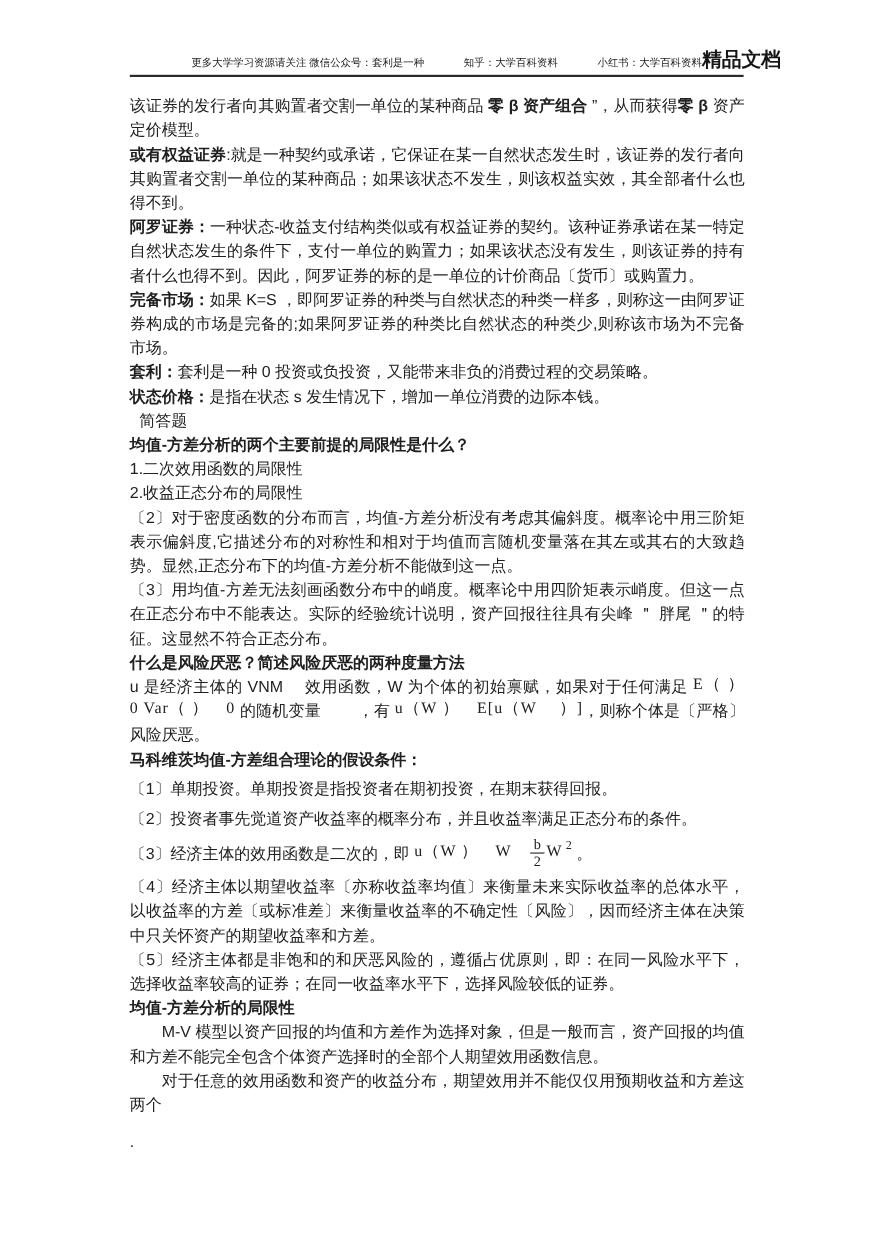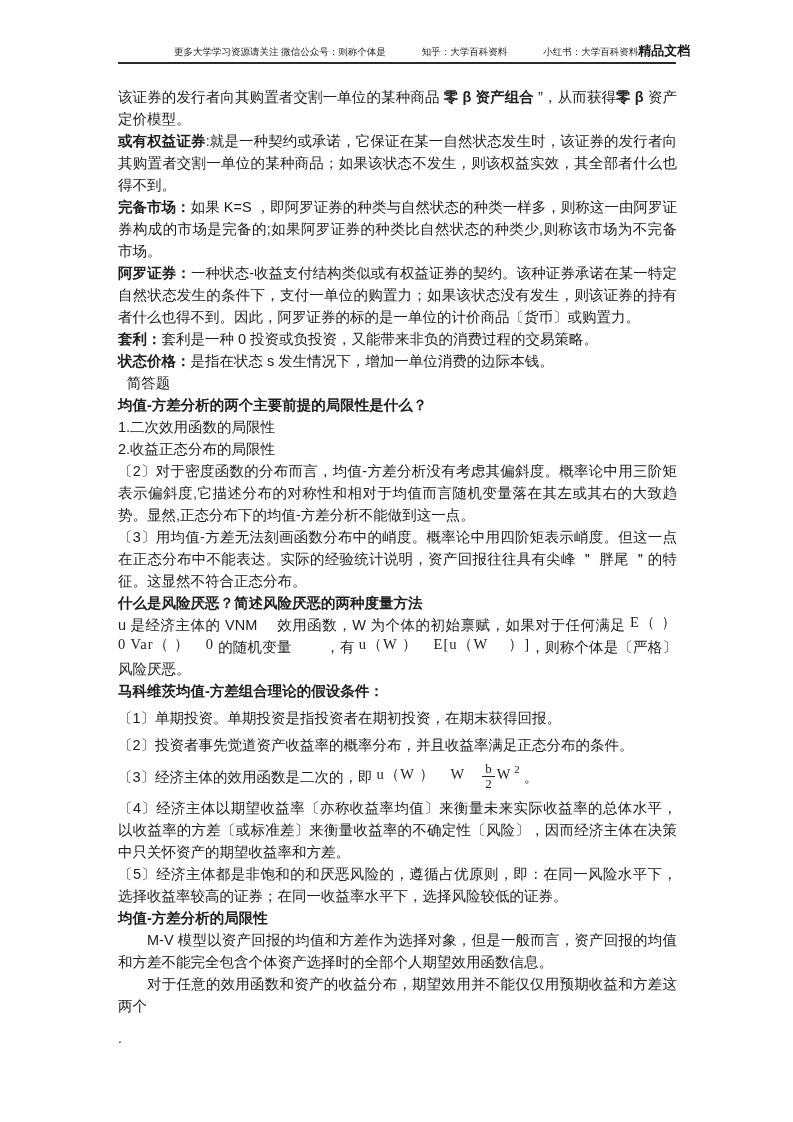--- a/index.html
+++ b/index.html
@@ -24,21 +24,21 @@
     padding-bottom:2px;
   }
   .header .note{
     font-size:9.5px;line-height:12px;color:#1c1c1c;
     white-space:nowrap;
   }
   .header .note.first{margin-left:56px;}
   .header .note.gap{margin-left:36px;}
   .header .brand{
     margin-left:auto;
-    font-size:13px;font-weight:bold;color:#161616;
+    font-size:18px;font-weight:bold;color:#161616;
     white-space:nowrap;
   }
   
   .doc-body{
     position:absolute;
     left:118px;top:86px;width:559px;
     font-size:14.5px;line-height:22px;
     text-align:justify;
     color:#202020;
   }
@@ -65,31 +65,31 @@
     position:absolute;left:118px;top:1030px;
     font-size:14px;color:#202020;
   }
 </style>
 </head>
 <body>
 
 <div class="page">
 
   <div class="header">
-    <span class="note first">更多大学学习资源请关注 微信公众号：则称个体是</span>
+    <span class="note first">更多大学学习资源请关注 微信公众号：套利是一种</span>
     <span class="note gap">知乎：大学百科资料</span>
     <span class="note gap">小红书：大学百科资料</span>
     <span class="brand">精品文档</span>
   </div>
 
   <div class="doc-body">
       <div class="para"><span>该证券的发行者向其购置者交割一单位的某种商品 </span><span class="bold">零 β 资产组合</span><span> ”，从而获得</span><span class="bold">零 β</span><span> 资产定价模型。</span></div>
       <div class="para"><span class="bold">或有权益证券</span><span>:就是一种契约或承诺，它保证在某一自然状态发生时，该证券的发行者向其购置者交割一单位的某种商品；如果该状态不发生，则该权益实效，其全部者什么也得不到。</span></div>
+      <div class="para"><span class="bold">阿罗证券：</span><span>一种状态-收益支付结构类似或有权益证券的契约。该种证券承诺在某一特定自然状态发生的条件下，支付一单位的购置力；如果该状态没有发生，则该证券的持有者什么也得不到。因此，阿罗证券的标的是一单位的计价商品〔货币〕或购置力。</span></div>
       <div class="para"><span class="bold">完备市场：</span><span>如果 K=S ，即阿罗证券的种类与自然状态的种类一样多，则称这一由阿罗证券构成的市场是完备的;如果阿罗证券的种类比自然状态的种类少,则称该市场为不完备市场。</span></div>
-      <div class="para"><span class="bold">阿罗证券：</span><span>一种状态-收益支付结构类似或有权益证券的契约。该种证券承诺在某一特定自然状态发生的条件下，支付一单位的购置力；如果该状态没有发生，则该证券的持有者什么也得不到。因此，阿罗证券的标的是一单位的计价商品〔货币〕或购置力。</span></div>
       <div class="para"><span class="bold">套利：</span><span>套利是一种 0 投资或负投资，又能带来非负的消费过程的交易策略。</span></div>
       <div class="para"><span class="bold">状态价格：</span><span>是指在状态 s 发生情况下，增加一单位消费的边际本钱。</span></div>
       <div class="para indent-half"><span>简答题</span></div>
       <div class="para"><span class="bold">均值-方差分析的两个主要前提的局限性是什么？</span></div>
       <div class="para"><span>1.二次效用函数的局限性</span></div>
       <div class="para"><span>2.收益正态分布的局限性</span></div>
       <div class="para"><span>〔2〕对于密度函数的分布而言，均值-方差分析没有考虑其偏斜度。概率论中用三阶矩表示偏斜度,它描述分布的对称性和相对于均值而言随机变量落在其左或其右的大致趋势。显然,正态分布下的均值-方差分析不能做到这一点。</span></div>
       <div class="para"><span>〔3〕用均值-方差无法刻画函数分布中的峭度。概率论中用四阶矩表示峭度。但这一点在正态分布中不能表达。实际的经验统计说明，资产回报往往具有尖峰 ＂ 胖尾 ＂的特征。这显然不符合正态分布。</span></div>
       <div class="para"><span class="bold">什么是风险厌恶？简述风险厌恶的两种度量方法</span></div>
       <div class="para"><span>u 是经济主体的 VNM　 效用函数，W 为个体的初始禀赋，如果对于任何满足 </span><span class="formula">E（ ）　0</span><span> </span><span class="formula">Var（ ）　0</span><span> 的随机变量　　 ，有 </span><span class="formula">u（W ）　E[u（W　 ）]</span><span>，则称个体是〔严格〕风险厌恶。</span></div>

